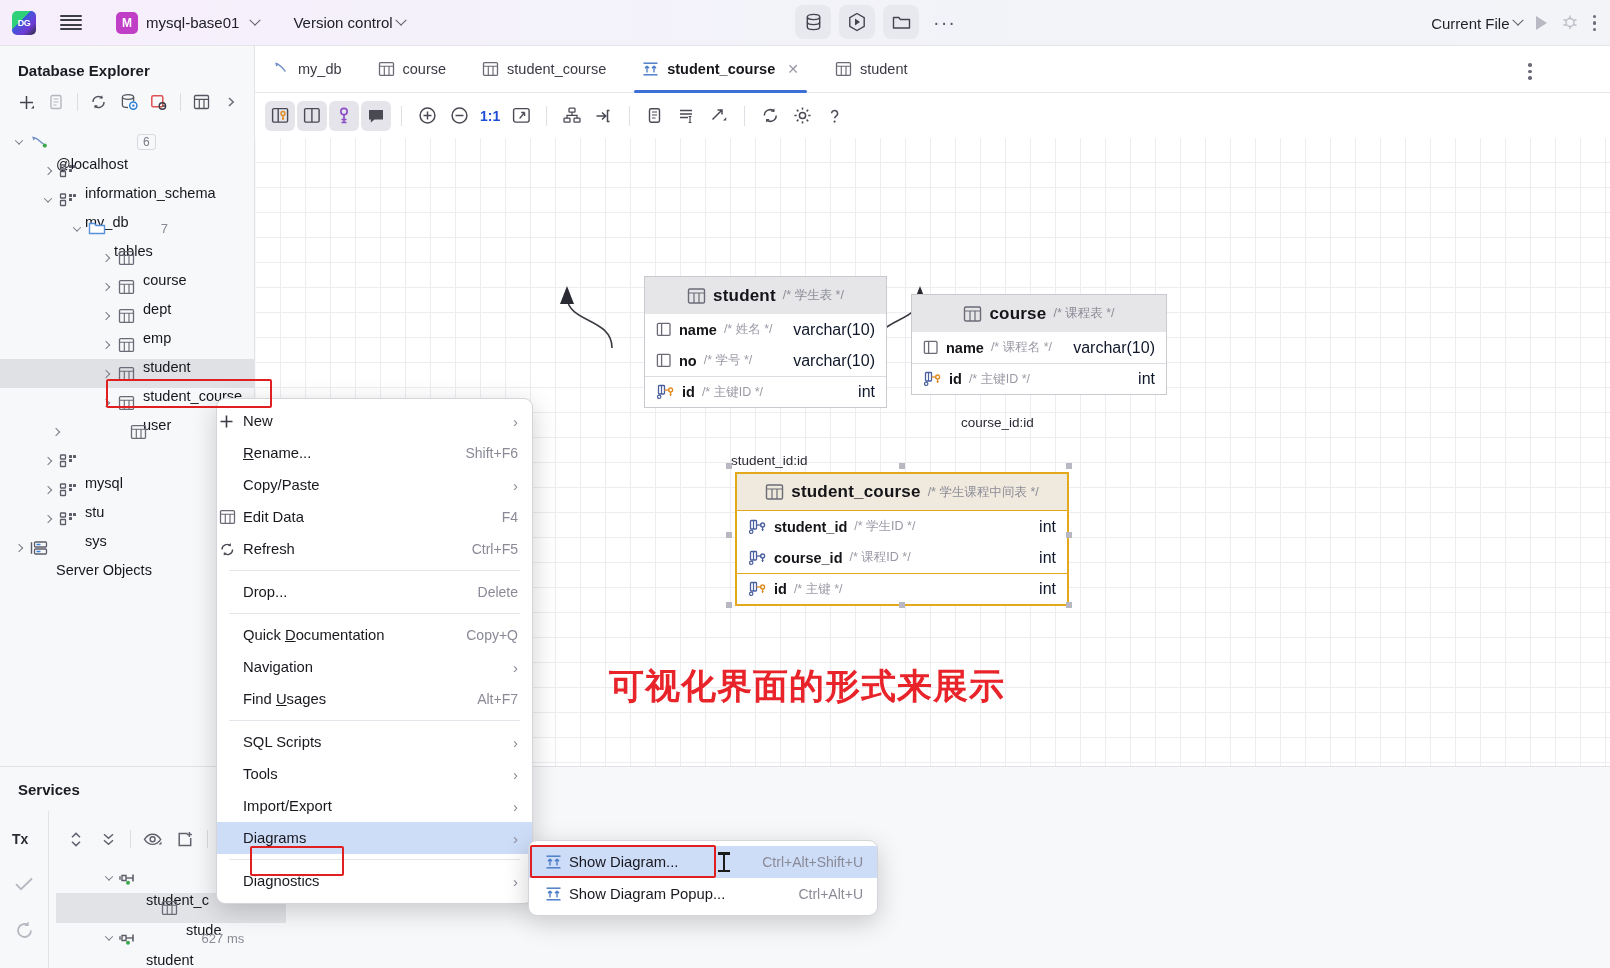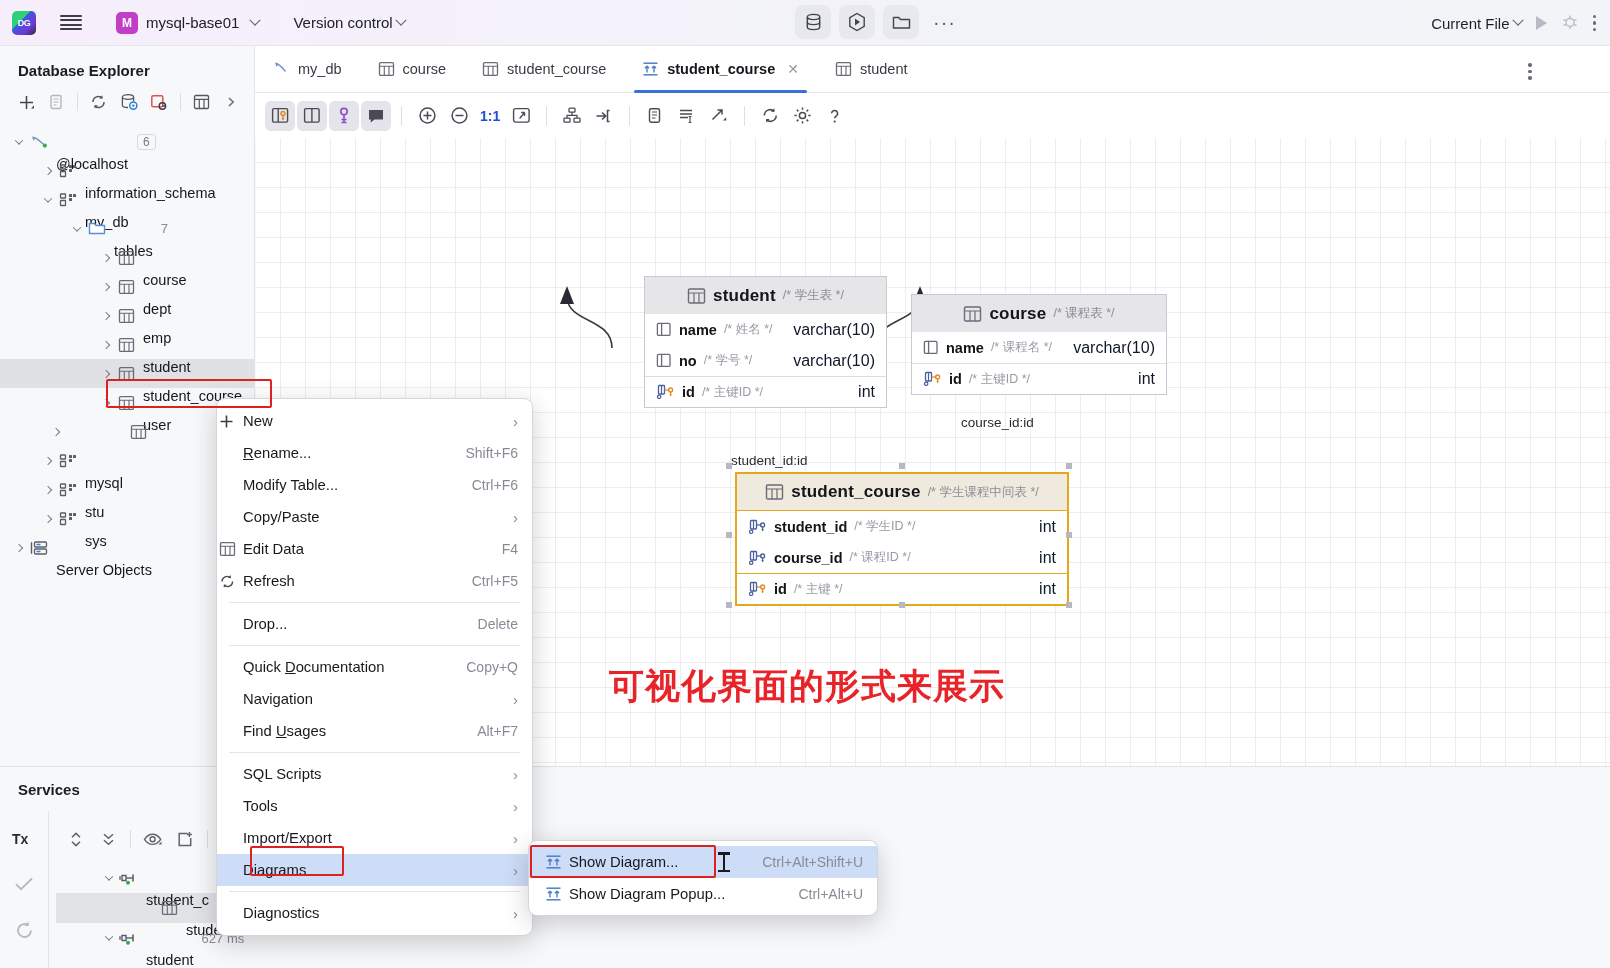--- a/index.html
+++ b/index.html
@@ -913,25 +913,20 @@
         <span class="mlabel">New</span>
         <span class="marrow">›</span>
       </div>
       <div class="mi">
         <span class="micon"></span>
         <span class="mlabel"><span class="u">R</span>ename...</span>
         <span class="mshort">Shift+F6</span>
       </div>
       <div class="mi">
         <span class="micon"></span>
-        <span class="mlabel">Modify Table...</span>
-        <span class="mshort">Ctrl+F6</span>
-      </div>
-      <div class="mi">
-        <span class="micon"></span>
         <span class="mlabel">Copy/Paste</span>
         <span class="marrow">›</span>
       </div>
       <div class="mi">
         <span class="micon">
           <svg width="17" height="16" viewBox="0 0 17 16">
             <rect x="1.5" y="1.6" width="14" height="12.8" rx="1.2" fill="none" stroke="#6b6b77" stroke-width="1.3"></rect>
             <path d="M1.5 5.2h14M6.3 5.2v9.2M11 5.2v9.2" stroke="#6b6b77" stroke-width="1.15"></path>
           </svg>
         </span>

